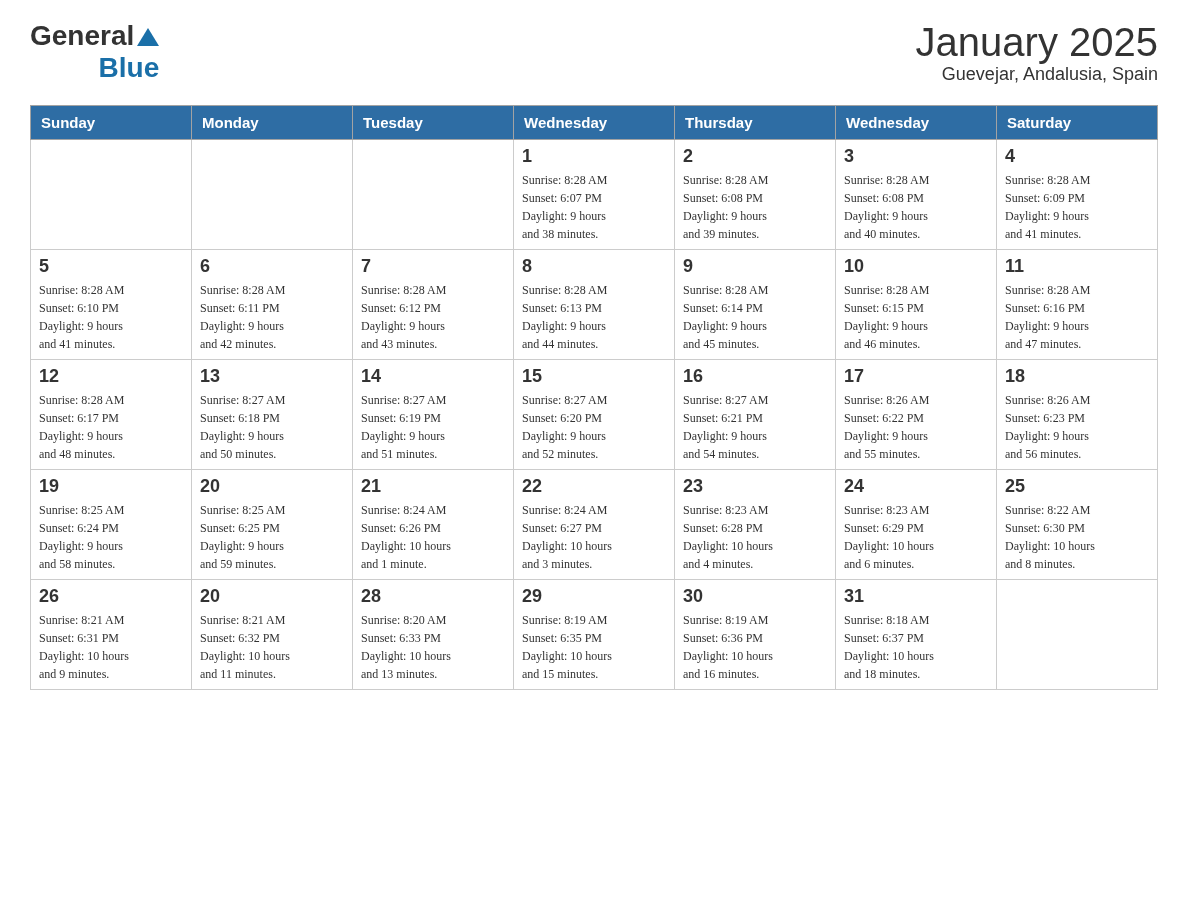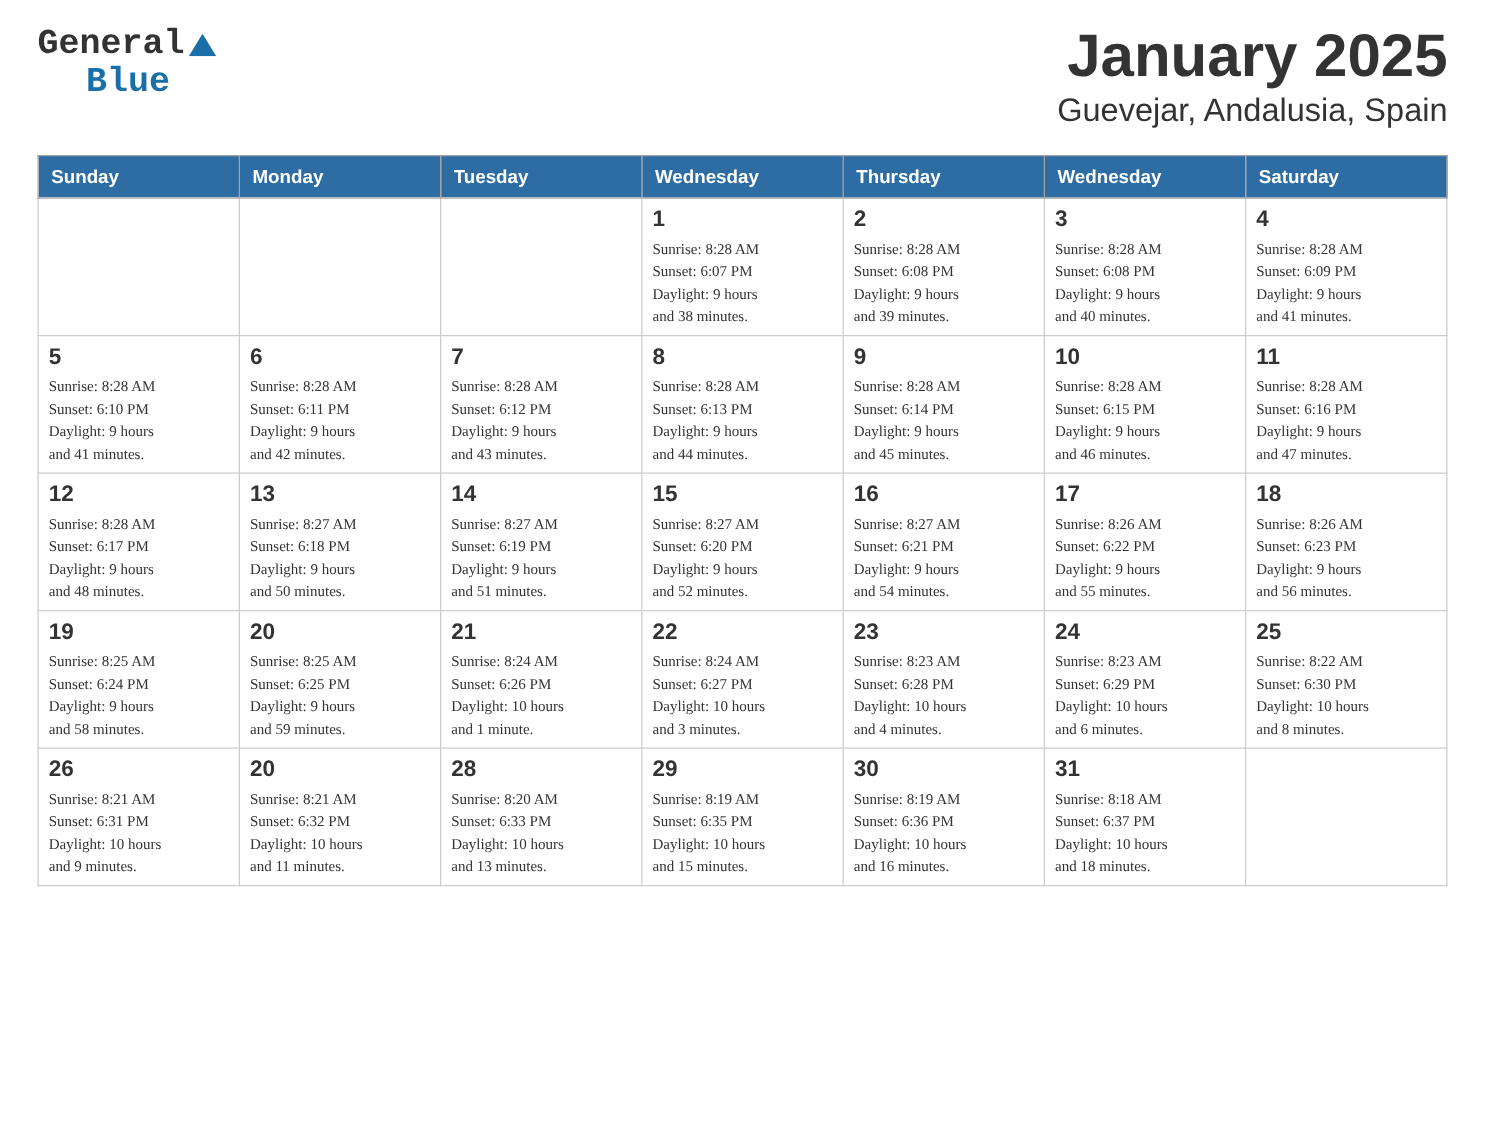--- a/index.html
+++ b/index.html
@@ -14,27 +14,27 @@
     .header {
       display: flex;
       justify-content: space-between;
       align-items: flex-start;
       margin-bottom: 20px;
     }
     .title-section {
       text-align: right;
     }
     .title-section h1 {
-      font-size: 48px;
-      font-weight: bold;
+      font-size: 40px;
+      font-weight: normal;
       color: #333;
       line-height: 1.1;
     }
     .title-section h2 {
-      font-size: 26px;
+      font-size: 18px;
       font-weight: normal;
       color: #333;
     }
     .calendar {
       width: 100%;
       border-collapse: collapse;
     }
     .calendar thead tr th {
       background-color: #2e6da4;
       color: #fff;
@@ -65,22 +65,21 @@
     }
     .empty-cell {
       background: #fff;
     }
     .row-divider td {
       border-top: 2px solid #2e6da4;
     }
     .logo-wrapper {
       display: flex;
       flex-direction: column;
-      align-items: center;
-      font-family: Liberation Mono, monospace;
+      align-items: flex-end;
     }
     .logo-row1 {
       display: flex;
       align-items: center;
     }
     .logo-row2 {
       display: flex;
       align-items: center;
     }
   </style>

